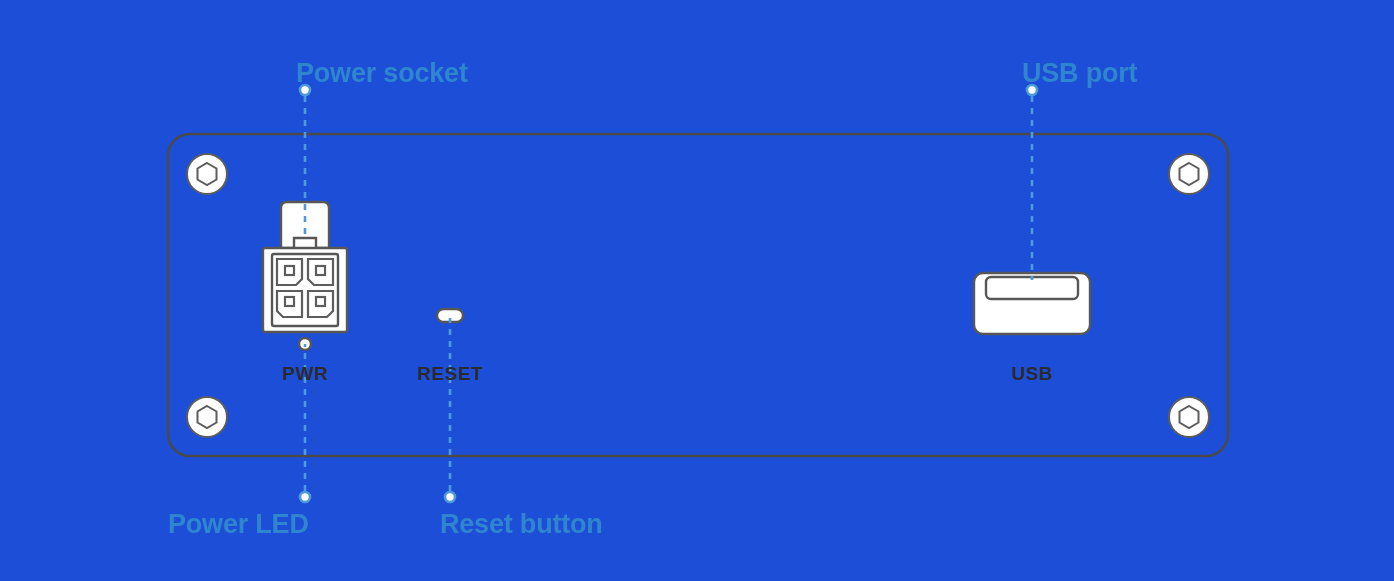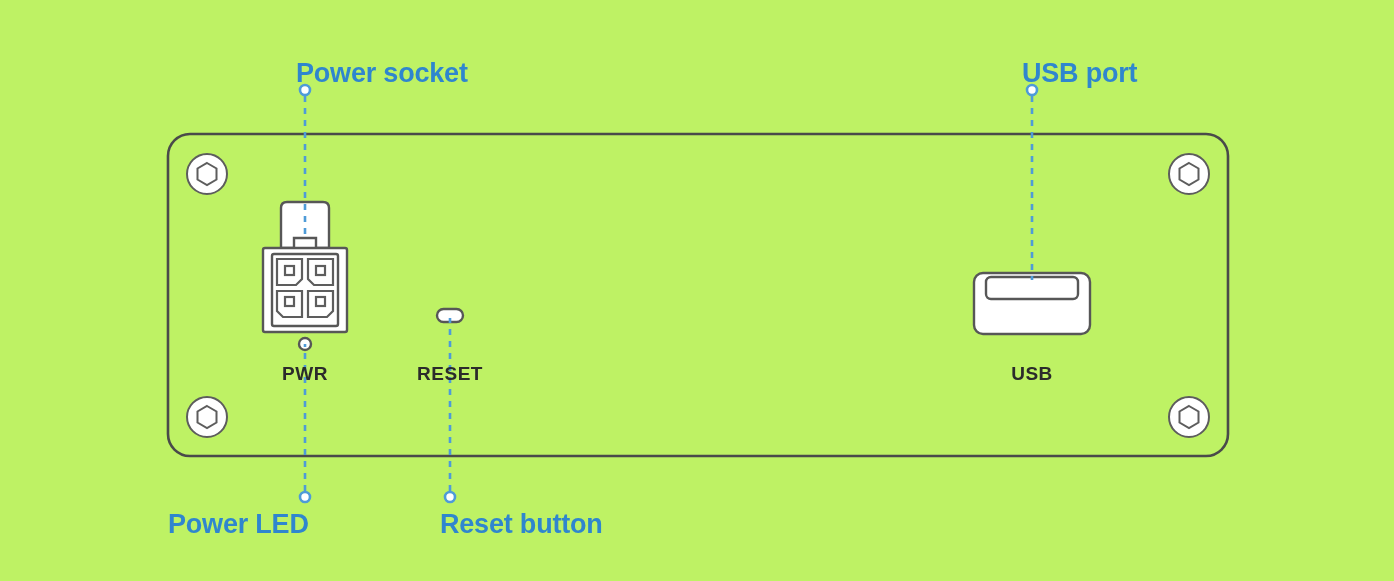--- a/index.html
+++ b/index.html
@@ -7,21 +7,21 @@
     padding: 0;
     background: #ffffff;
   }
   body {
     font-family: "Liberation Sans", sans-serif;
   }
   #diagram-root {
     position: relative;
     width: 1394px;
     height: 581px;
-    background: #bef264;
+    background: #1d4ed8;
     overflow: hidden;
   }
   #diagram-svg {
     position: absolute;
     top: 0;
     left: 0;
     width: 1394px;
     height: 581px;
     display: block;
   }

